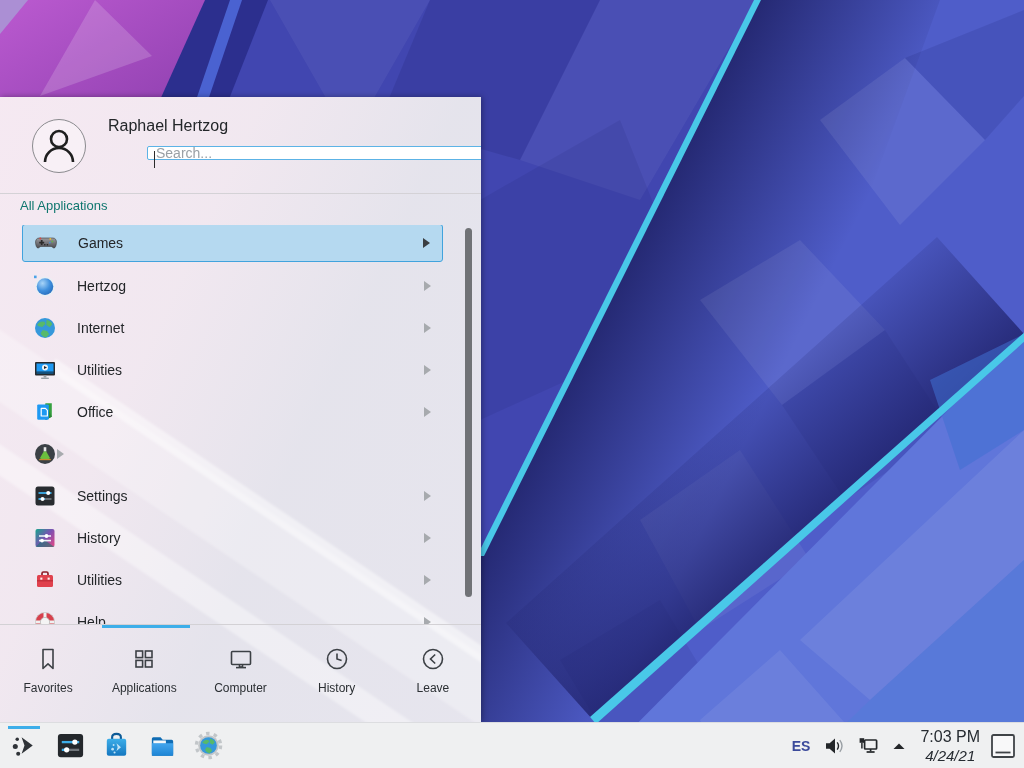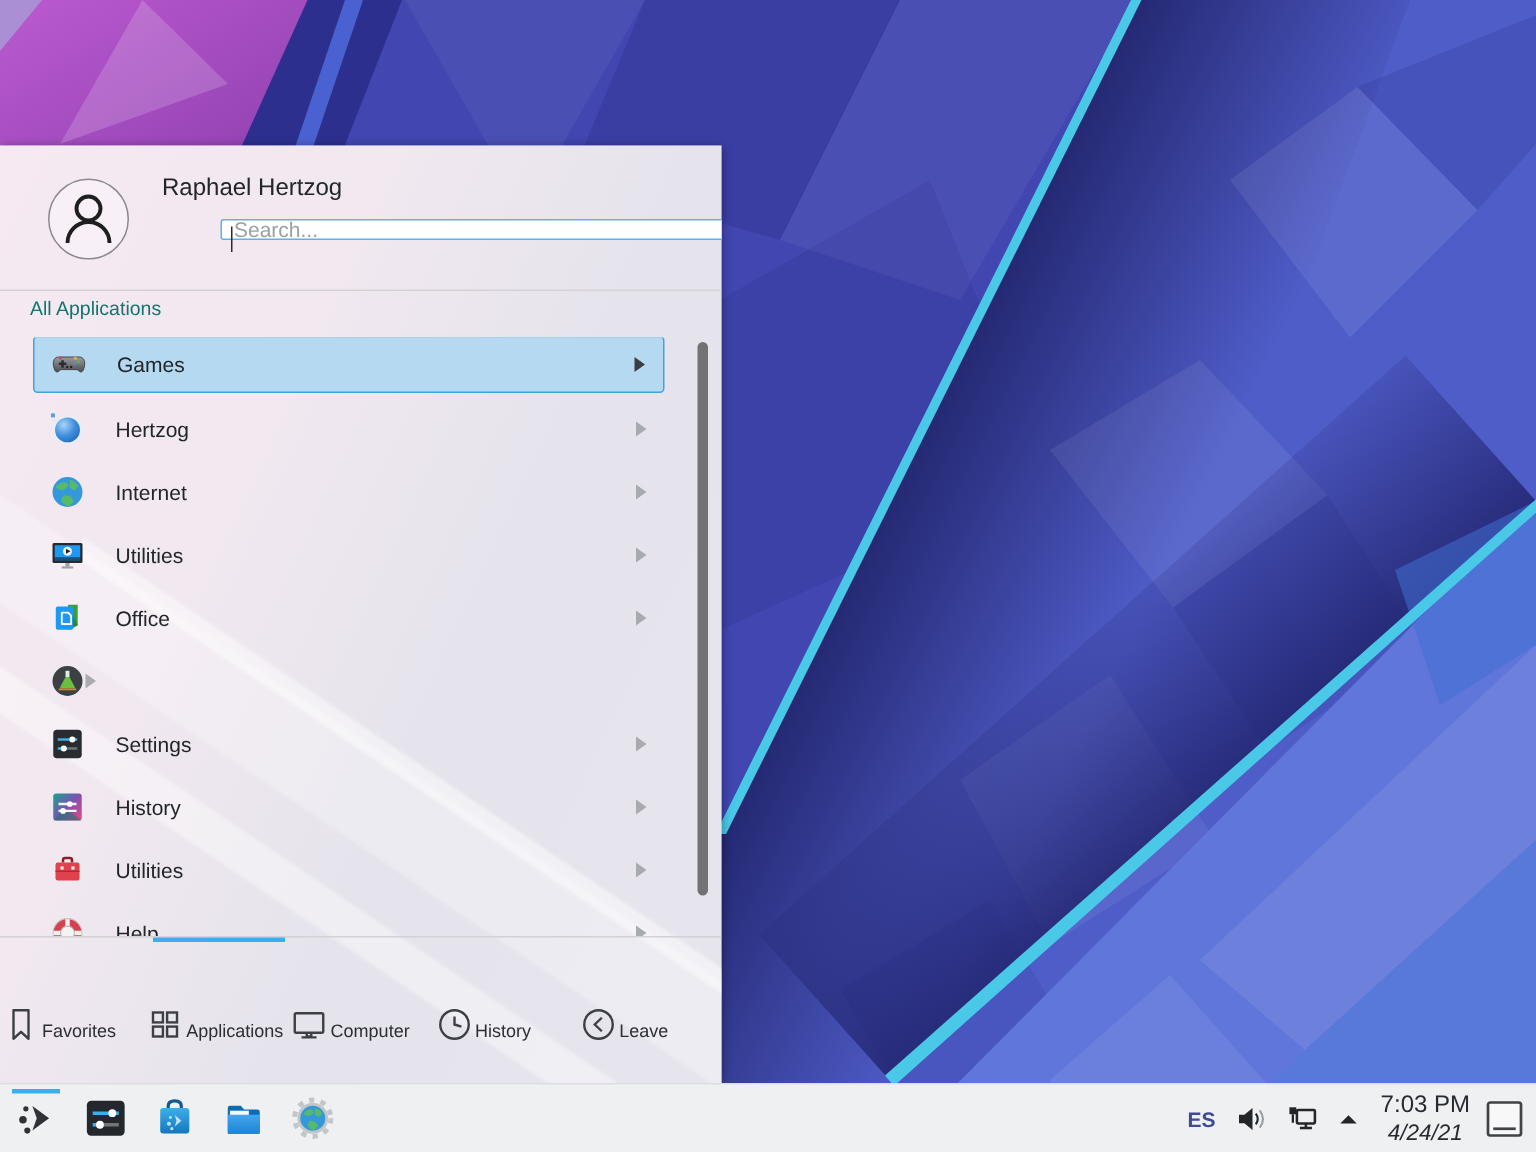--- a/index.html
+++ b/index.html
@@ -40,21 +40,21 @@
   .cat-icon{width:24px;height:24px;margin-left:11px;flex:0 0 24px;}
   .cat-label{margin-left:20px;font-size:14px;color:#232629;flex:1;}
   .cat-arrow{width:0;height:0;border-top:5px solid transparent;border-bottom:5px solid transparent;
              border-left:7px solid #a7aaae;margin-right:12px;}
   .cat-row.selected .cat-arrow{border-left-color:#3a3e42;}
   .scrollbar{position:absolute;left:465px;top:131px;width:7px;height:369px;border-radius:4px;
              background:#707276;}
   .tab-sep{position:absolute;left:0;top:527px;width:100%;height:1px;background:#d3d1d5;}
   .tab-indicator{position:absolute;left:102px;top:528px;width:88px;height:3px;background:#3daee9;}
   .tabbar{position:absolute;left:0;top:534px;width:100%;height:90px;display:flex;}
-  .tab{flex:1;display:flex;flex-direction:row;align-items:center;justify-content:flex-start;
+  .tab{flex:1;display:flex;flex-direction:column;align-items:center;justify-content:flex-start;
        padding-top:14px;cursor:default;}
   .tab svg{width:28px;height:28px;}
   .tab-label{margin-top:8px;font-size:12px;color:#2b2f33;}
   
   .taskbar{position:absolute;left:0;top:722px;width:1024px;height:46px;background:#eff0f1;
            border-top:1px solid #dcdde0;box-sizing:border-box;display:flex;align-items:center;}
   .task-apps{display:flex;align-items:center;gap:10px;padding-left:6px;}
   .task-btn{position:relative;width:36px;height:40px;display:flex;align-items:center;justify-content:center;}
   .task-btn svg{width:31px;height:31px;}
   .task-btn .active-line{position:absolute;top:0;left:2px;width:32px;height:3px;background:#3daee9;}

